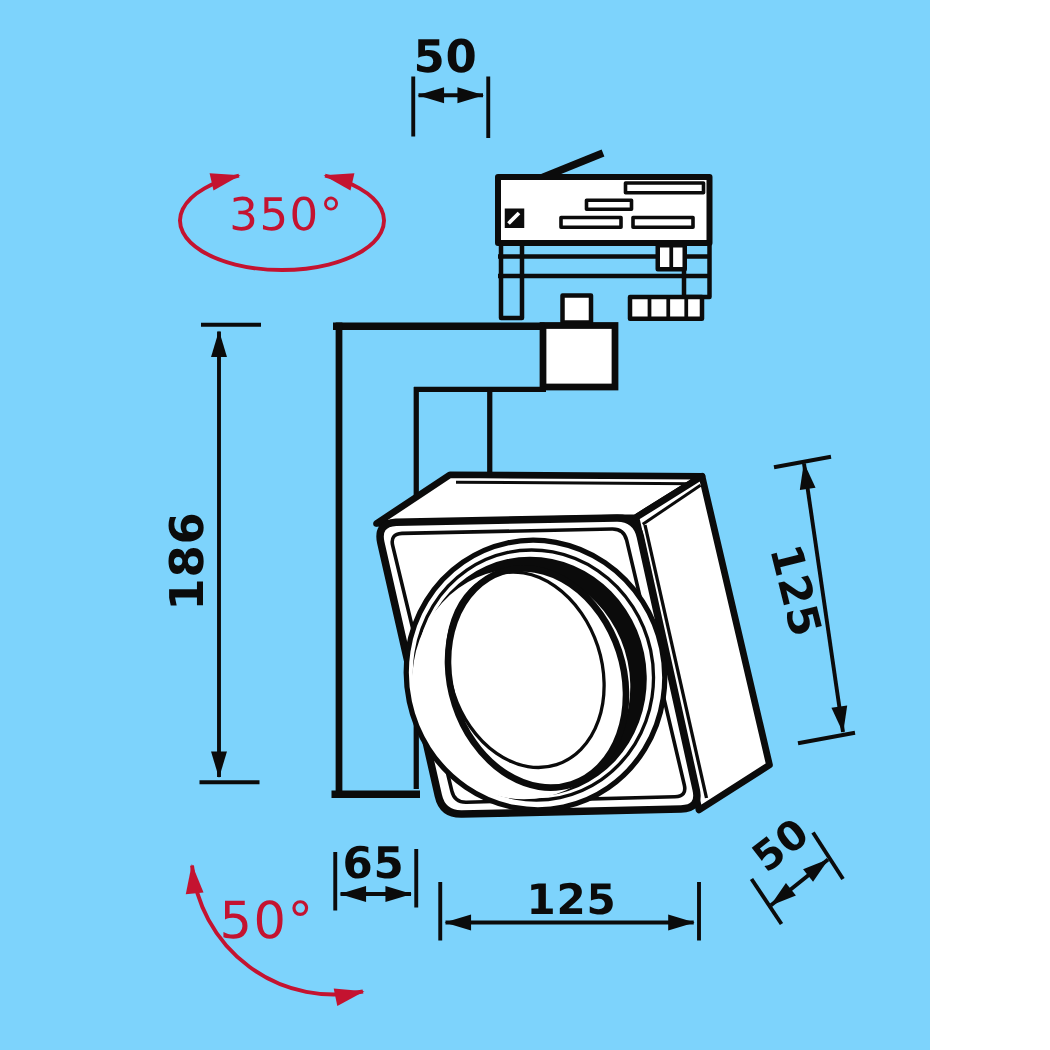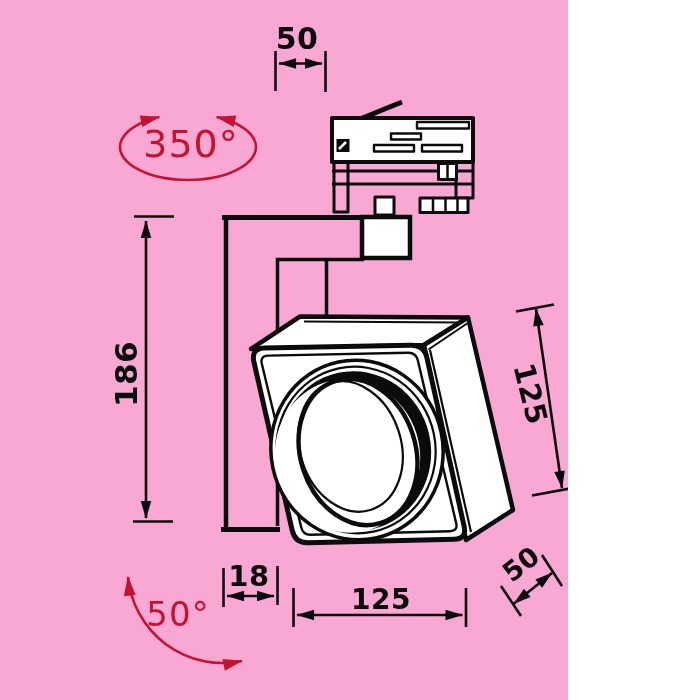--- a/index.html
+++ b/index.html
@@ -1,16 +1,16 @@
 <!DOCTYPE html>
 <html><head>
 <meta charset="utf-8">
 <style>
   html,body{margin:0;padding:0;background:#fff;}
-  #stage{position:relative;width:568px;height:700px;background:#f9a8d4;overflow:hidden;
+  #stage{position:relative;width:620px;height:700px;background:#7dd3fc;overflow:hidden;
          font-family:"DejaVu Sans","Liberation Sans",sans-serif;}
   #drawing{position:absolute;left:0;top:0;}
   .dim{position:absolute;transform:translate(-50%,-50%);font-weight:bold;color:#0b0b0b;
        white-space:nowrap;line-height:1;letter-spacing:0.5px;}
   .dim.red{font-weight:normal;color:#c41330;letter-spacing:1px;}
   .rot-m90{transform:translate(-50%,-50%) rotate(-90deg);}
   .rot-76{transform:translate(-50%,-50%) rotate(76deg);}
   .rot-m38{transform:translate(-50%,-50%) rotate(-38deg);}
 </style>
 </head>
@@ -121,26 +121,26 @@
     </g>
 
     <g stroke="#c41330" stroke-width="2.6" fill="none">
       <path d="M216.7,117.1 A68,33 0 1 1 159.3,117.1" marker-start="url(#ar)" marker-end="url(#ar)"></path>
       <path d="M128,577 A95,95 0 0 0 242,661" marker-start="url(#ar)" marker-end="url(#ar)"></path>
     </g>
   </svg>
 
   <div class="dim" style="left:297px;top:39px;font-size:30px;">50</div>
 
-  <div class="dim red" style="left:191px;top:144px;font-size:38px;text-align:center;">350°</div>
+  <div class="dim red" style="left:191px;top:144px;font-size:30px;text-align:center;">350°</div>
 
   <div class="dim rot-m90" style="left:126px;top:374px;font-size:31px;">186</div>
 
   <div class="dim rot-76" style="left:530px;top:394px;font-size:29px;">125</div>
 
-  <div class="dim" style="left:249px;top:576px;font-size:29px;">18</div>
+  <div class="dim" style="left:249px;top:576px;font-size:29px;">65</div>
 
   <div class="dim" style="left:381px;top:600px;font-size:28px;">125</div>
 
   <div class="dim rot-m38" style="left:521px;top:564px;font-size:27px;">50</div>
 
   <div class="dim red" style="left:178px;top:614px;font-size:34px;">50°</div>
 </div>
 
 </body></html>

